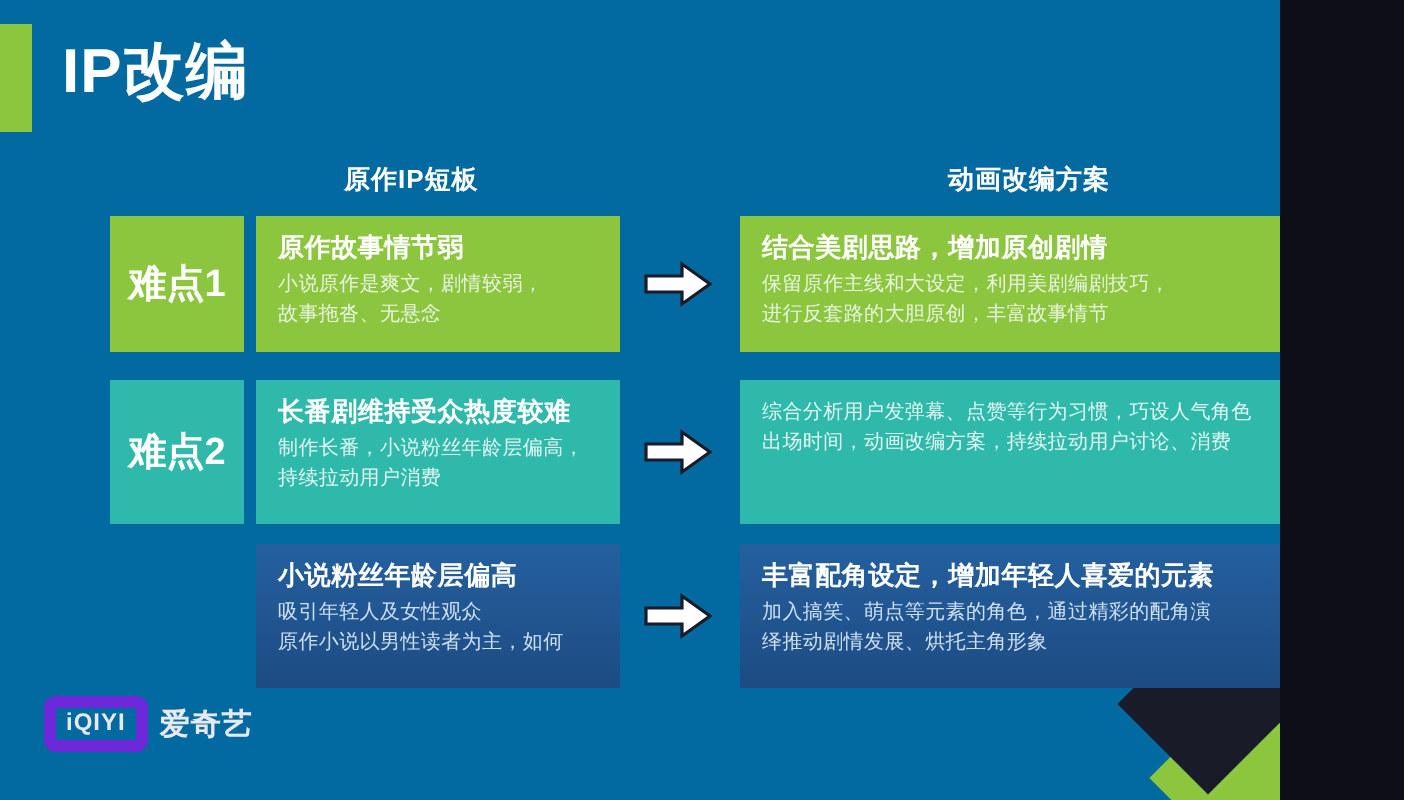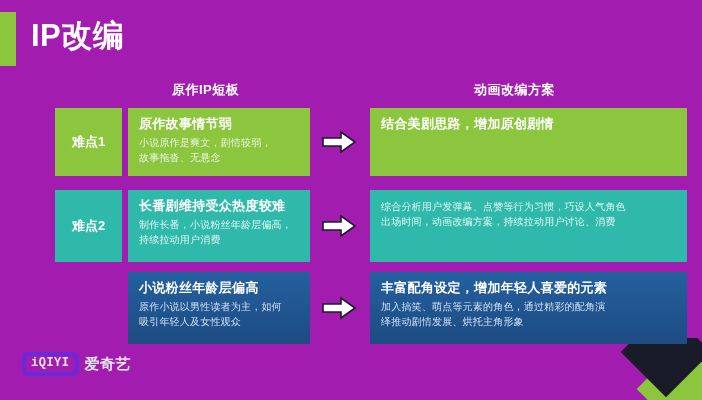--- a/index.html
+++ b/index.html
@@ -2,23 +2,23 @@
 <html><head>
 <meta charset="utf-8">
 <style>
   html, body {
     margin: 0;
     padding: 0;
     background: #0d0e16;
   }
   .slide {
     position: relative;
-    width: 702px;
+    width: 640px;
     height: 400px;
-    background: #a21caf;
+    background: #0369a1;
     overflow: hidden;
     font-family: "Liberation Sans", "DejaVu Sans", sans-serif;
   }
 
   
   .accent-top-left {
     position: absolute;
     left: 0;
     top: 12px;
     width: 16px;
@@ -99,21 +99,21 @@
   .badge {
     position: absolute;
     left: 55px;
     top: 0;
     width: 67px;
     height: 100%;
     display: flex;
     align-items: center;
     justify-content: center;
     color: #ffffff;
-    font-size: 13px;
+    font-size: 19px;
     font-weight: bold;
     box-sizing: border-box;
   }
 
   .card {
     position: absolute;
     top: 0;
     height: 100%;
     box-sizing: border-box;
     padding: 7px 11px 5px 11px;
@@ -185,20 +185,24 @@
         <span class="ln">故事拖沓、无悬念</span>
       </div>
     </div>
     <div class="arrow">
       <svg width="34" height="24" viewBox="0 0 34 24">
         <path d="M1 8 H19 V2 L33 12 L19 22 V16 H1 Z" fill="#ffffff" stroke="#191b28" stroke-width="1.6"></path>
       </svg>
     </div>
     <div class="card right c-green">
       <div class="head">结合美剧思路，增加原创剧情</div>
+      <div class="body">
+        <span class="ln">保留原作主线和大设定，利用美剧编剧技巧，</span>
+        <span class="ln">进行反套路的大胆原创，丰富故事情节</span>
+      </div>
     </div>
   </div>
 
   <div class="row r2">
     <div class="badge c-teal">难点2</div>
     <div class="card left c-teal">
       <div class="head">长番剧维持受众热度较难</div>
       <div class="body">
         <span class="ln">制作长番，小说粉丝年龄层偏高，</span>
         <span class="ln">持续拉动用户消费</span>
@@ -214,36 +218,36 @@
         <span class="ln">综合分析用户发弹幕、点赞等行为习惯，巧设人气角色</span>
         <span class="ln">出场时间，动画改编方案，持续拉动用户讨论、消费</span>
       </div>
     </div>
   </div>
 
   <div class="row r3">
     <div class="card left c-blue">
       <div class="head">小说粉丝年龄层偏高</div>
       <div class="body">
+        <span class="ln">吸引年轻人及女性观众</span>
         <span class="ln">原作小说以男性读者为主，如何</span>
-        <span class="ln">吸引年轻人及女性观众</span>
       </div>
     </div>
     <div class="arrow">
       <svg width="34" height="24" viewBox="0 0 34 24">
         <path d="M1 8 H19 V2 L33 12 L19 22 V16 H1 Z" fill="#ffffff" stroke="#191b28" stroke-width="1.6"></path>
       </svg>
     </div>
     <div class="card right c-blue">
       <div class="head">丰富配角设定，增加年轻人喜爱的元素</div>
       <div class="body">
         <span class="ln">加入搞笑、萌点等元素的角色，通过精彩的配角演</span>
         <span class="ln">绎推动剧情发展、烘托主角形象</span>
       </div>
     </div>
   </div>
 
   <div style="position:absolute;left:22px;bottom:24px;display:flex;align-items:center;gap:6px;">
-    <span style="display:inline-block;border:4px solid #6d28d9;border-radius:6px;padding:1px 5px;color:#e6e9ef;font-size:12px;font-weight:bold;letter-spacing:0.5px;line-height:1.15;font-family:Liberation Mono, monospace;">iQIYI</span>
+    <span style="display:inline-block;border:6px solid #6d28d9;border-radius:6px;padding:1px 5px;color:#e6e9ef;font-size:12px;font-weight:bold;letter-spacing:0.5px;line-height:1.15;">iQIYI</span>
     <span style="color:#e6e9ef;font-size:15px;font-weight:bold;letter-spacing:0.5px;">爱奇艺</span>
   </div>
 
 </div>
 
 </body></html>

